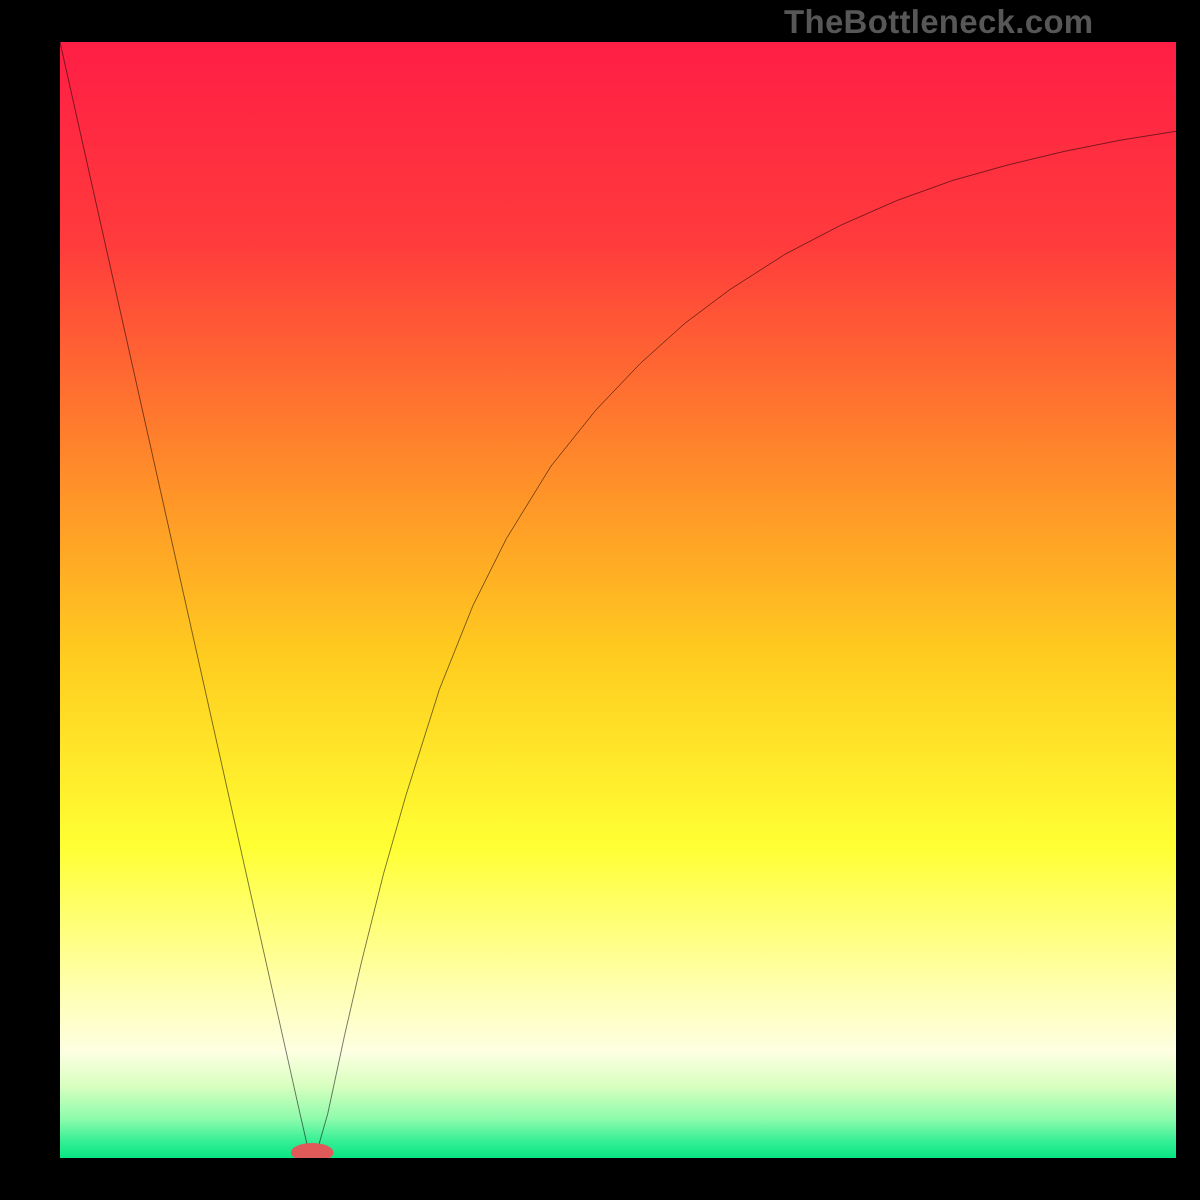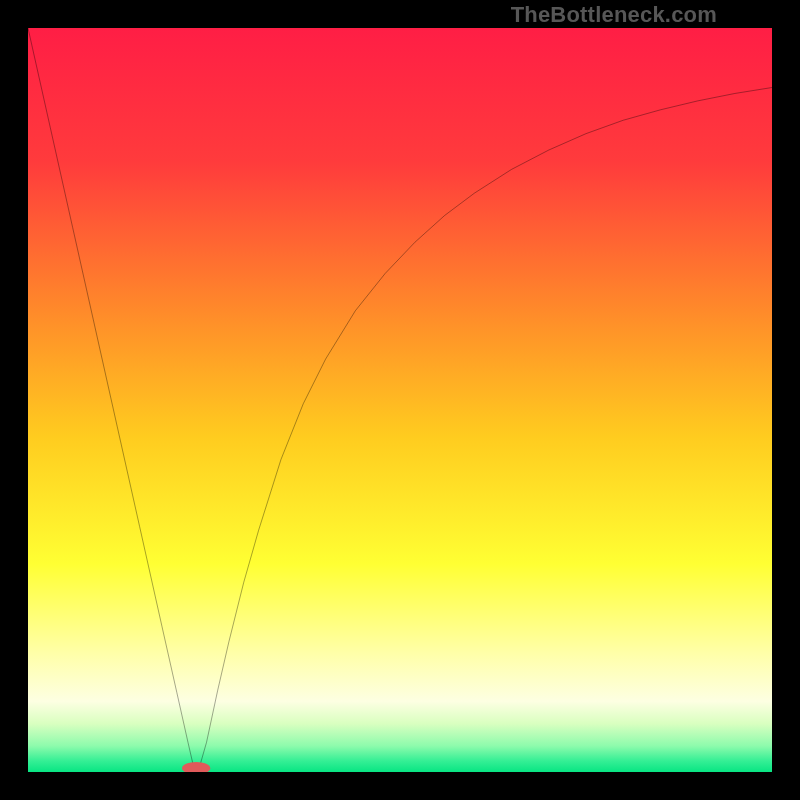--- a/index.html
+++ b/index.html
@@ -9,20 +9,21 @@
     height: 800px;
     overflow: hidden;
     background: #000;
     font-family: Arial, Helvetica, sans-serif;
   }
   .frame {
     position: relative;
     width: 727px;
     height: 800px;
     background: #000;
+    margin-left: 12px;
   }
   .plot {
     position: absolute;
     left: 28px;
     top: 28px;
     width: 744px;
     height: 744px;
     overflow: hidden;
   }
   .watermark {

